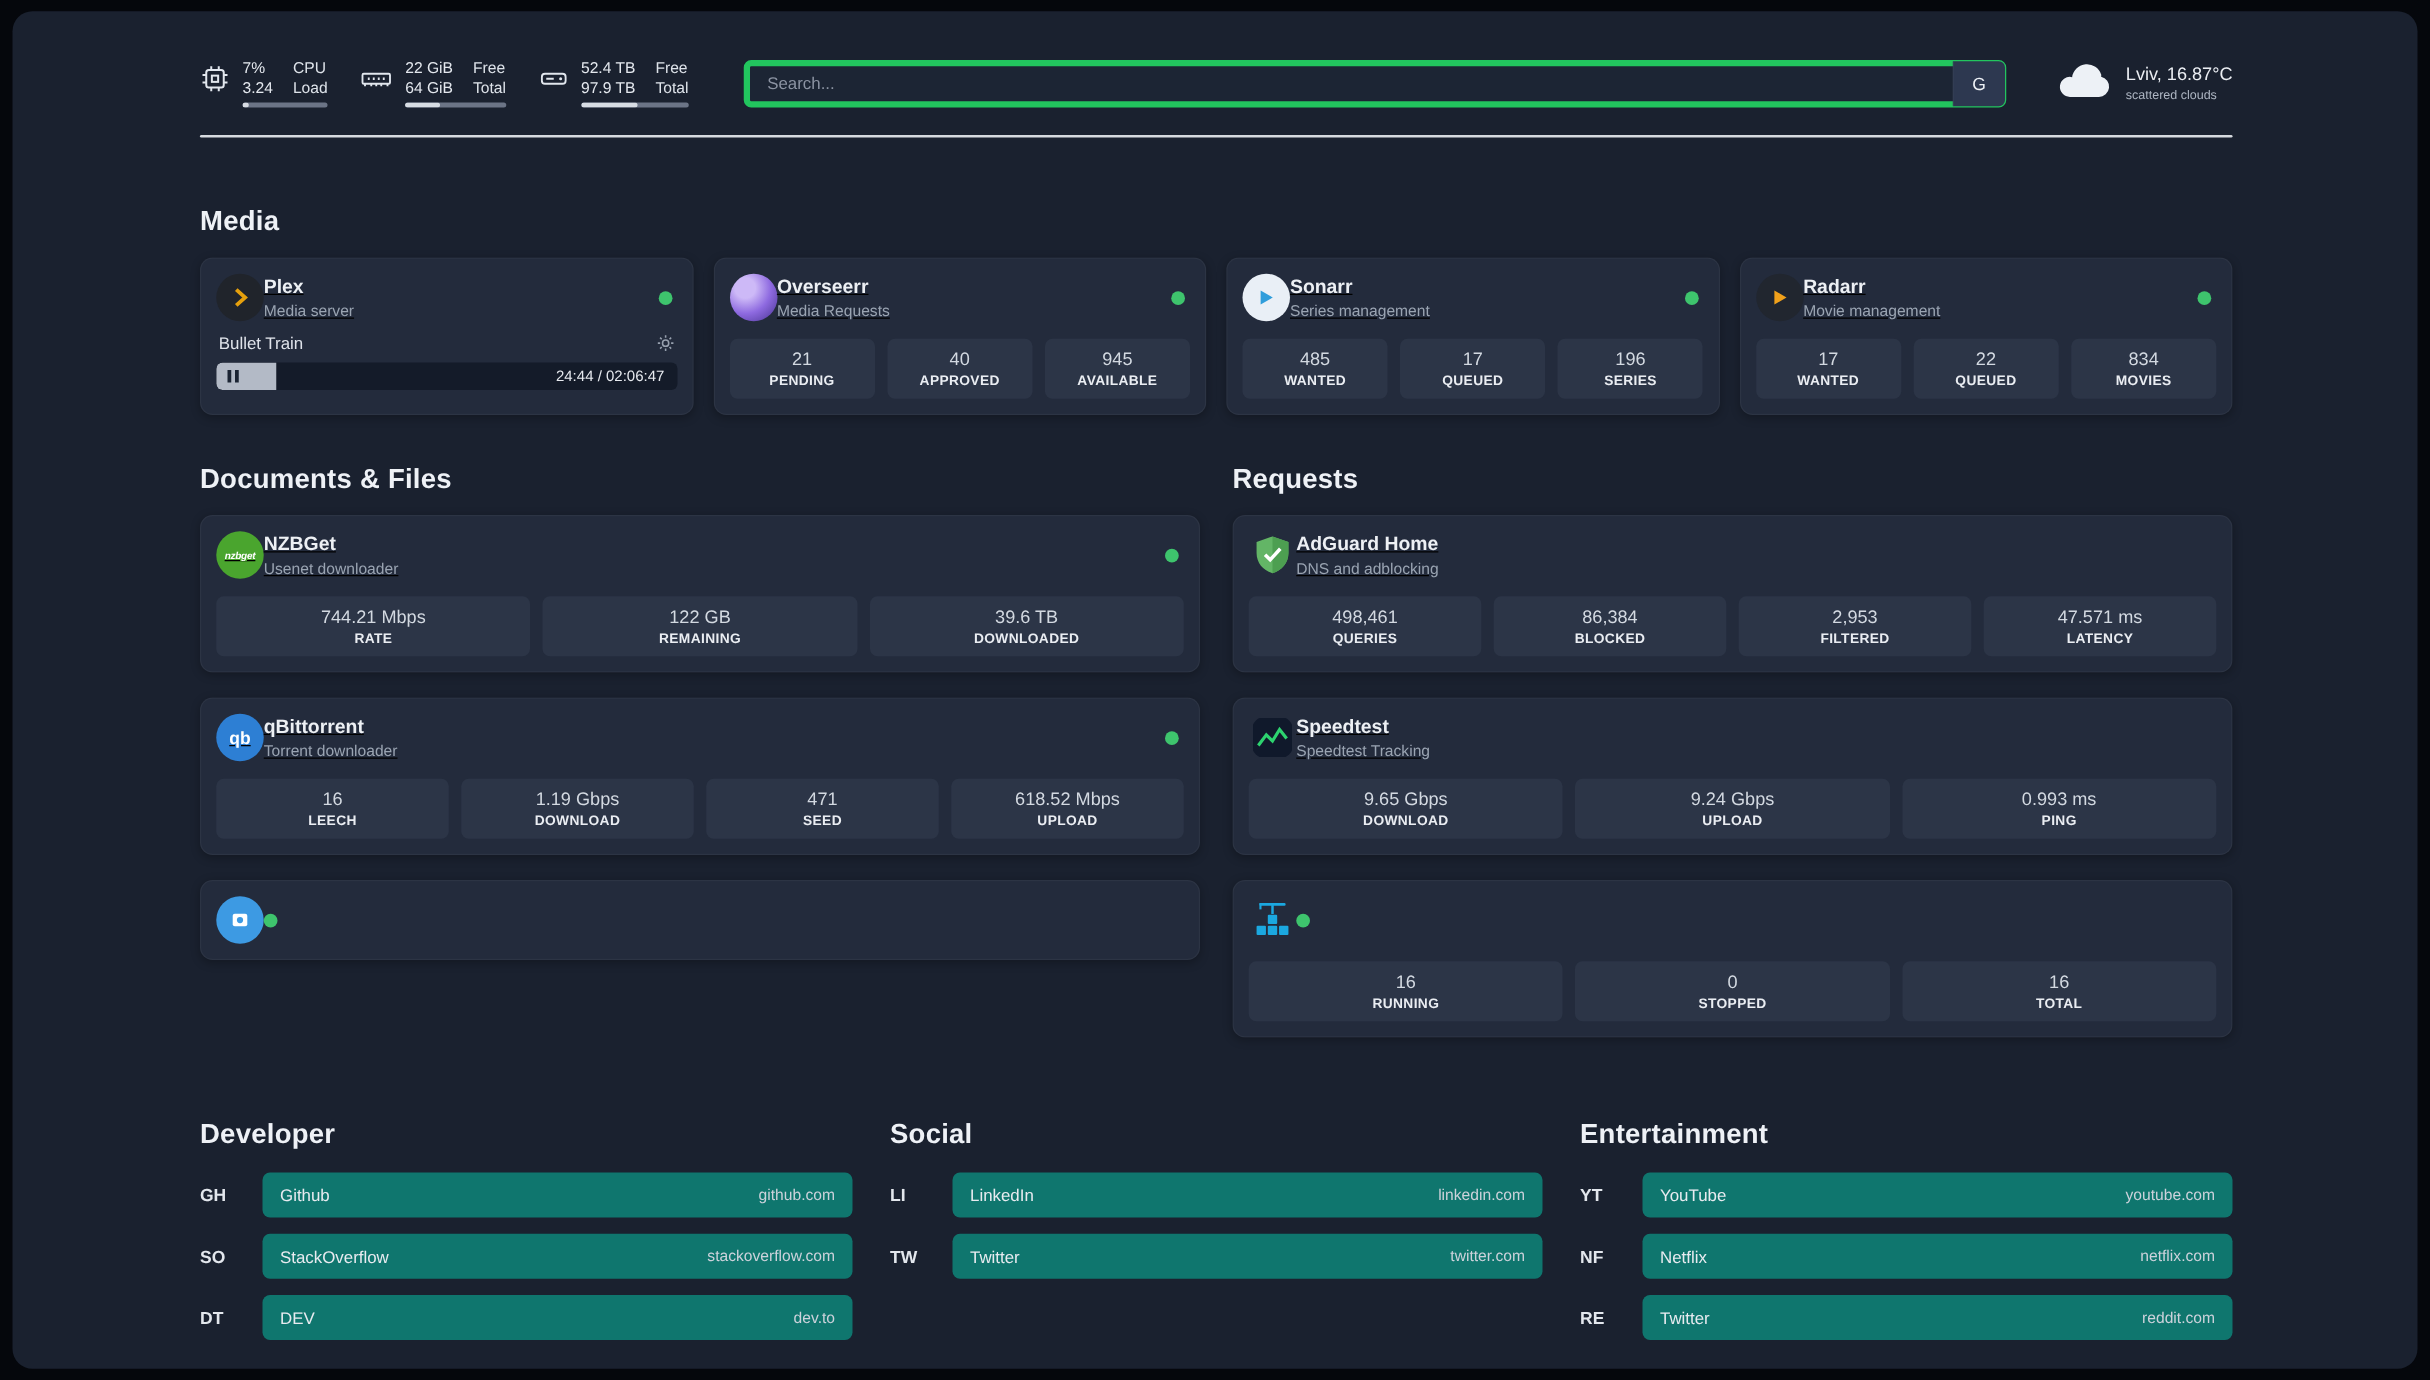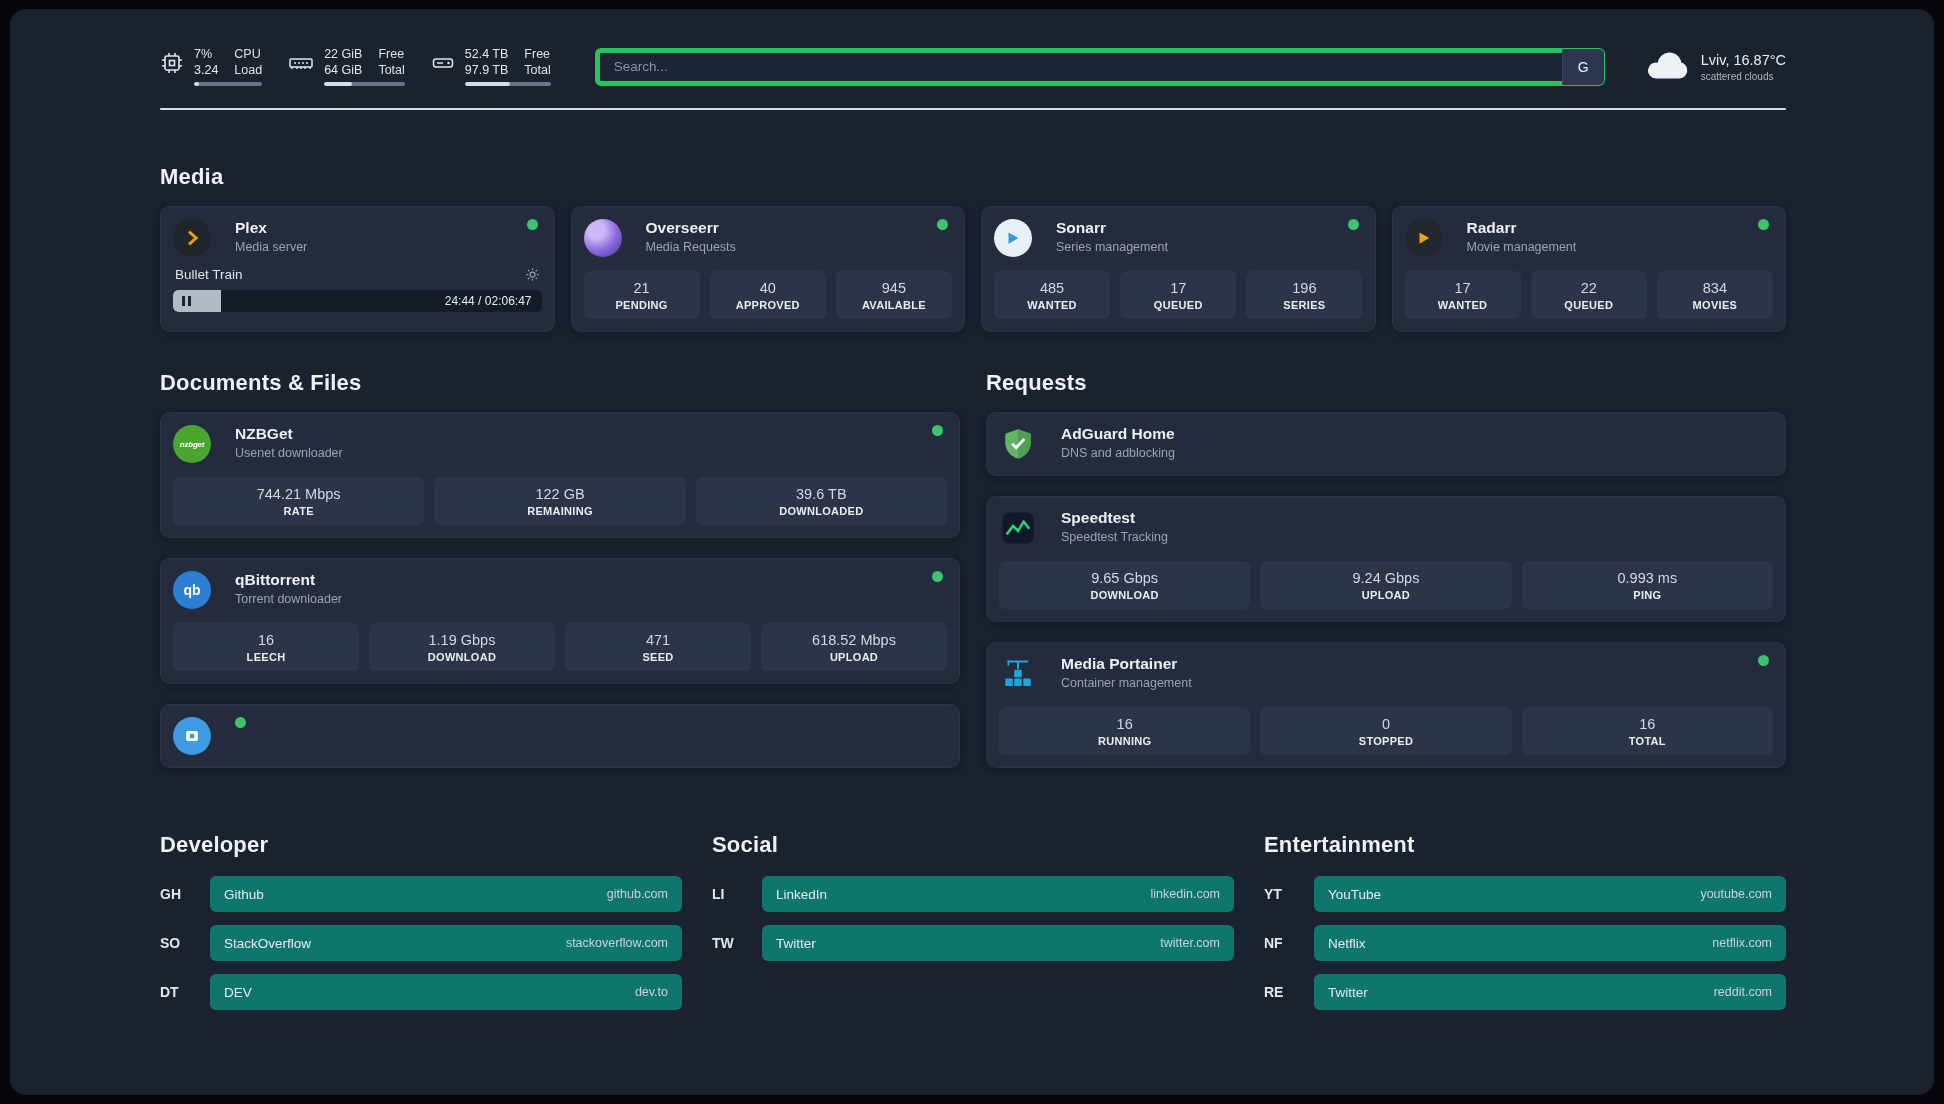--- a/index.html
+++ b/index.html
@@ -28,21 +28,21 @@
   .weather-text .cond { font-size:10px; color:#aeb6c3; margin-top:3px; }
 
   .divider { margin-top:22px; height:2px; background:#e6eaef; opacity:.92; border-radius:2px; }
 
   
   .section-title { font-size:22px; font-weight:600; color:#eef1f6; letter-spacing:.2px; }
   .media-section { margin-top:54px; }
   .grid-4 { display:grid; grid-template-columns:repeat(4,1fr); gap:16px; margin-top:16px; }
 
   .card { background:#232b3c; border:1px solid rgba(255,255,255,.045); border-radius:10px; padding:12px; box-shadow:0 2px 8px rgba(0,0,0,.28); cursor:pointer; }
-  .card-head { display:flex; gap:24px; }
+  .card-head { display:flex; align-items:center; gap:0;text-decoration:underline; }
   .head-text { flex:1; min-width:0; }
   .app-name { font-size:15.5px; font-weight:600; color:#edf0f4; white-space:nowrap; }
   .app-sub { font-size:12.5px; color:#9aa4b2; margin-top:3px; white-space:nowrap; }
   .status-dot { width:11px; height:11px; border-radius:50%; background:#3ec46d; flex:0 0 auto; margin-right:4px; }
 
   .icon-circle { width:38px; height:38px; flex:0 0 38px; border-radius:50%; display:flex; align-items:center; justify-content:center; overflow:hidden; }
   .plex-bg { background:#20242b; }
   .sonarr-bg { background:#e9eff6; }
   .radarr-bg { background:#21262f; }
   .overseerr-bg { background:radial-gradient(circle at 32% 30%, #cdb9f7 0 22%, #8e6ae0 55%, #45308f 100%); }
@@ -387,20 +387,38 @@
                   <path d="M12 1.5l9 3.2v6.2c0 5.6-3.8 9.9-9 11.4-5.2-1.5-9-5.8-9-11.4V4.7l9-3.2z" fill="#63b566"></path>
                   <path d="M12 1.5l9 3.2v6.2c0 5.6-3.8 9.9-9 11.4V1.5z" fill="#4d9f51"></path>
                   <path d="M7.8 11.8l2.9 2.9 5.7-6.2" stroke="#fff" stroke-width="2" fill="none"></path>
                 </svg>
               </span>
               <div class="head-text">
                 <div class="app-name">AdGuard Home</div>
                 <div class="app-sub">DNS and adblocking</div>
               </div>
             </div>
+            <div class="stats c4">
+              <div class="stat">
+                <span class="stat-val">498,461</span>
+                <span class="stat-lab">QUERIES</span>
+              </div>
+              <div class="stat">
+                <span class="stat-val">86,384</span>
+                <span class="stat-lab">BLOCKED</span>
+              </div>
+              <div class="stat">
+                <span class="stat-val">2,953</span>
+                <span class="stat-lab">FILTERED</span>
+              </div>
+              <div class="stat">
+                <span class="stat-val">47.571 ms</span>
+                <span class="stat-lab">LATENCY</span>
+              </div>
+            </div>
           </div>
 
           <div class="card">
             <div class="card-head">
               <span class="icon-circle">
                 <svg width="34" height="34" viewBox="0 0 24 24">
                   <rect x="1" y="1" width="22" height="22" rx="4" fill="#10192b"></rect>
                   <polyline points="4,16.5 8.5,10.5 12,14 16,7.5 20,12.5" stroke="#2dd36f" fill="none" stroke-width="1.8"></polyline>
                   <polyline points="4,19 20,19" stroke="#3c4楼1" fill="none" stroke-width="0"></polyline>
                 </svg>
@@ -434,24 +452,20 @@
                     <rect x="3" y="15.2" width="5.3" height="5.3" rx="0.6"></rect>
                     <rect x="9.35" y="15.2" width="5.3" height="5.3" rx="0.6"></rect>
                     <rect x="15.7" y="15.2" width="5.3" height="5.3" rx="0.6"></rect>
                     <rect x="9.35" y="9" width="5.3" height="5.3" rx="0.6"></rect>
                     <rect x="11.3" y="3.6" width="1.4" height="5"></rect>
                     <rect x="4.6" y="2.4" width="14.8" height="1.5" rx="0.7"></rect>
                     <rect x="4.6" y="2.4" width="1.2" height="3.6"></rect>
                   </g>
                 </svg>
               </span>
-              <div class="head-text">
-                <div class="app-name">Media Portainer</div>
-                <div class="app-sub">Container management</div>
-              </div>
               <span class="status-dot"></span>
             </div>
             <div class="stats c3">
               <div class="stat">
                 <span class="stat-val">16</span>
                 <span class="stat-lab">RUNNING</span>
               </div>
               <div class="stat">
                 <span class="stat-val">0</span>
                 <span class="stat-lab">STOPPED</span>

